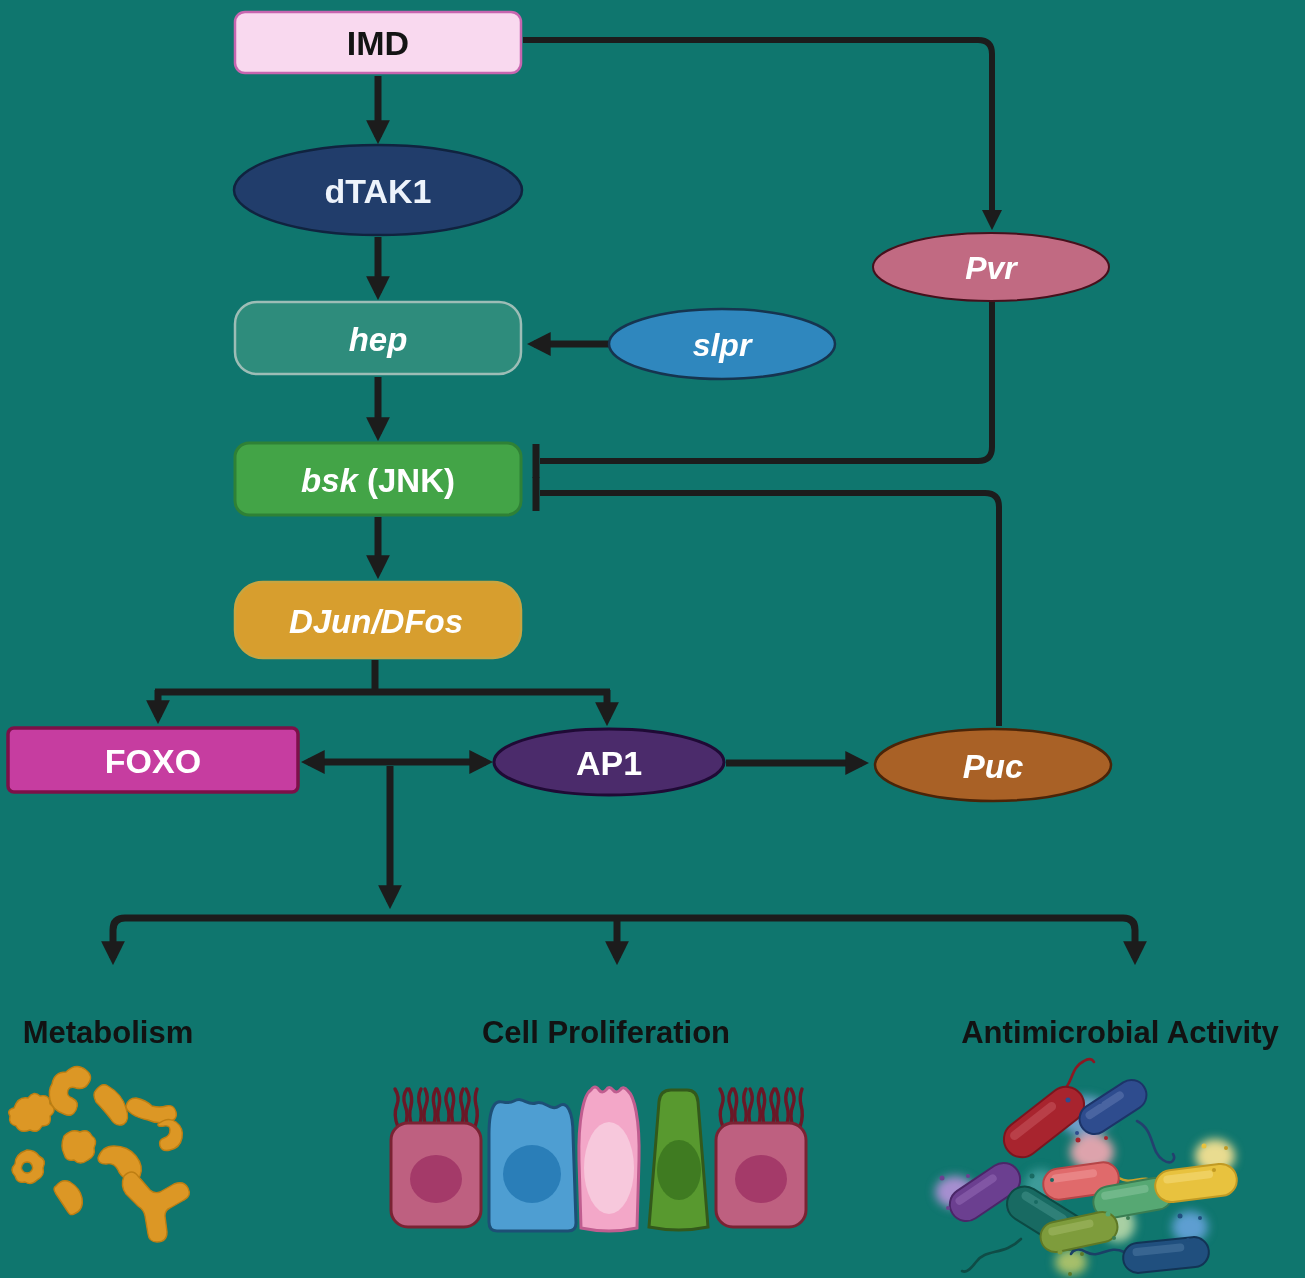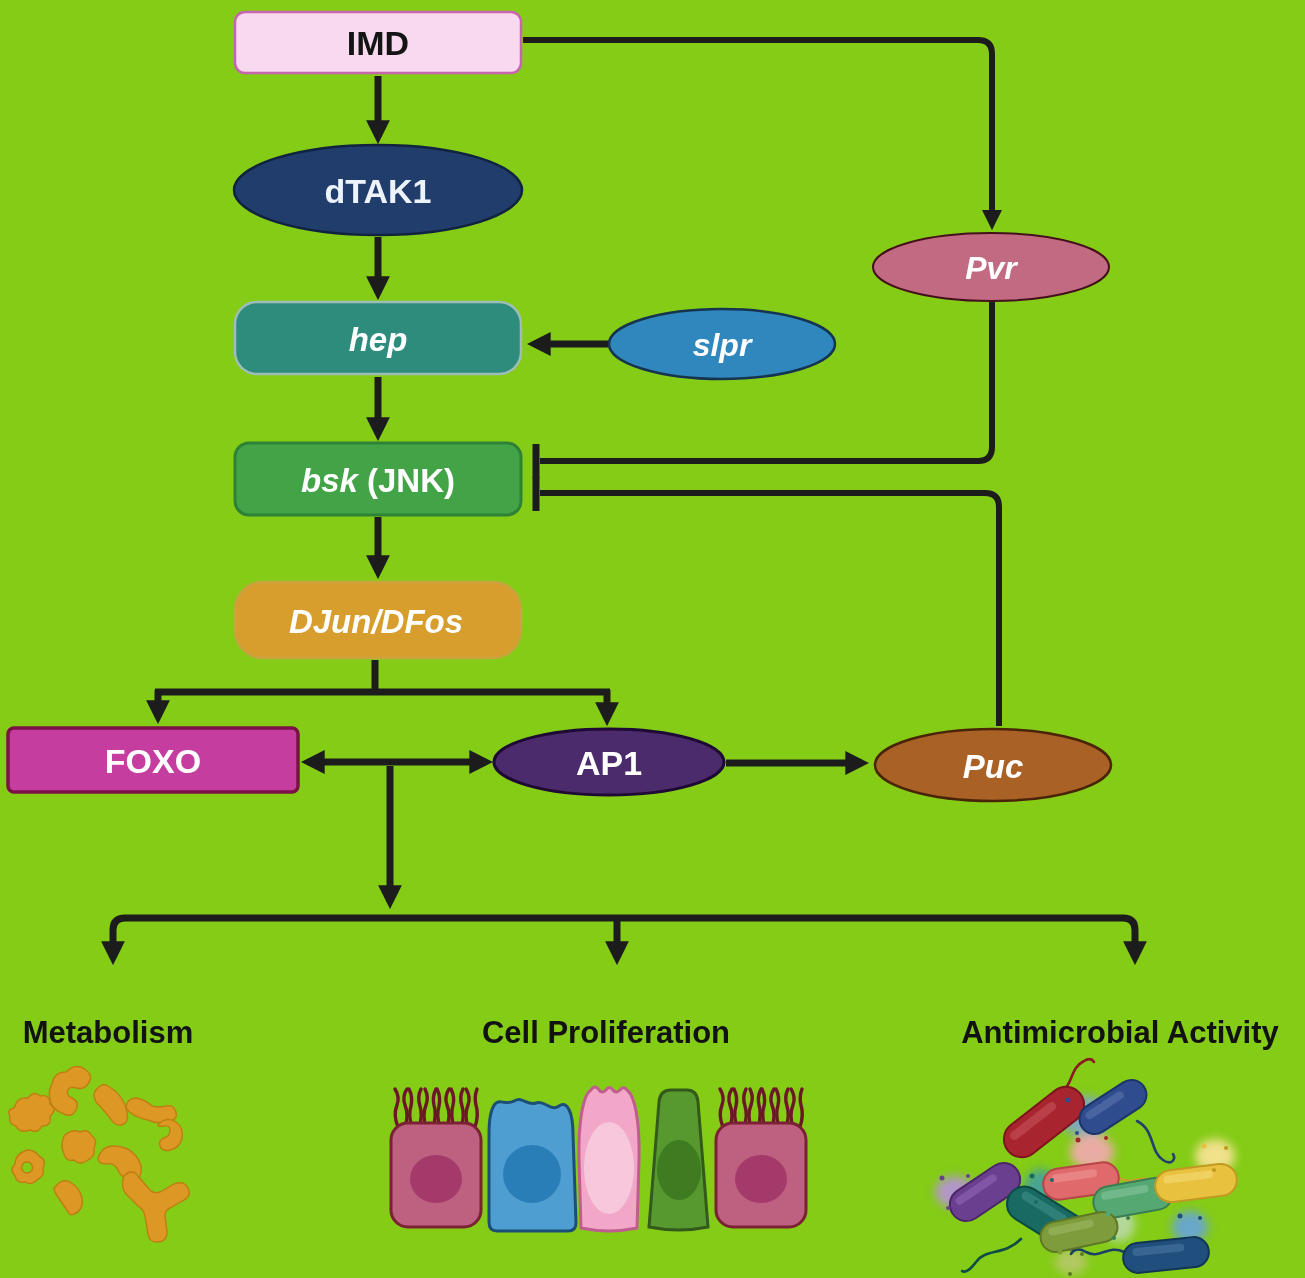--- a/index.html
+++ b/index.html
@@ -1,16 +1,16 @@
 <!DOCTYPE html>
 <html><head>
 <meta charset="utf-8">
 <style>
   html,body{margin:0;padding:0;background:#ffffff;}
-  .canvas{position:relative;width:1305px;height:1278px;background:#84cc16;overflow:hidden;
+  .canvas{position:relative;width:1305px;height:1278px;background:#0f766e;overflow:hidden;
           font-family:"Liberation Sans",sans-serif;}
   svg text{font-family:"Liberation Sans",sans-serif;}
   .nl{font-weight:bold;text-anchor:middle;}
   .f34{font-size:34px;}
   .f33{font-size:33px;}
   .f32{font-size:32px;}
   .it{font-style:italic;}
   .out-label{font-size:31px;font-weight:bold;fill:#121212;text-anchor:middle;}
   .edge{stroke:#1C1C1C;fill:none;}
   .sw7{stroke-width:7px;}

